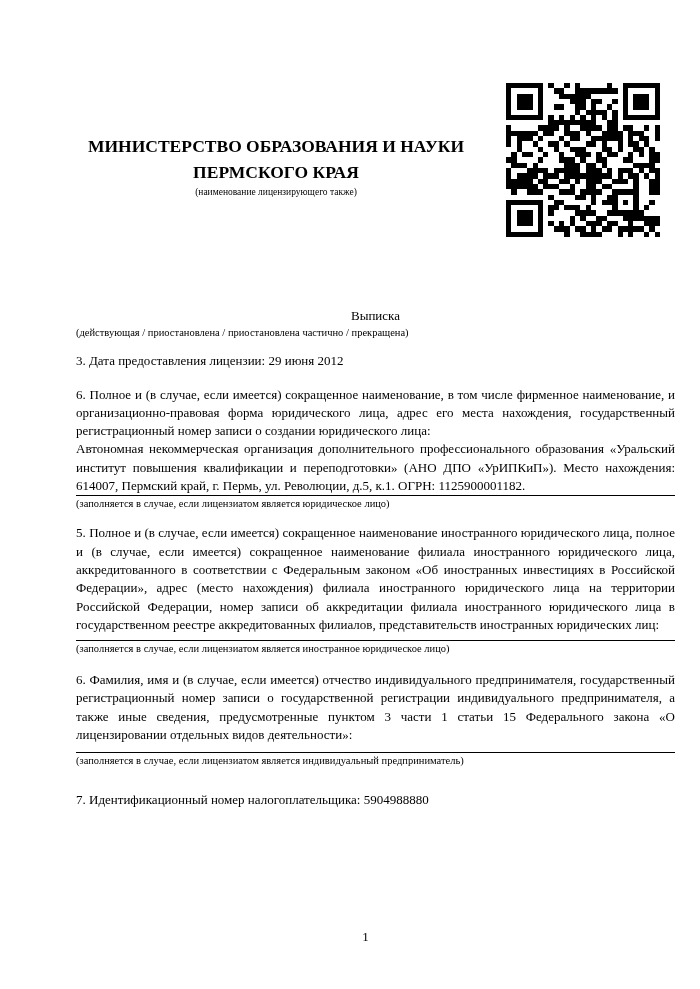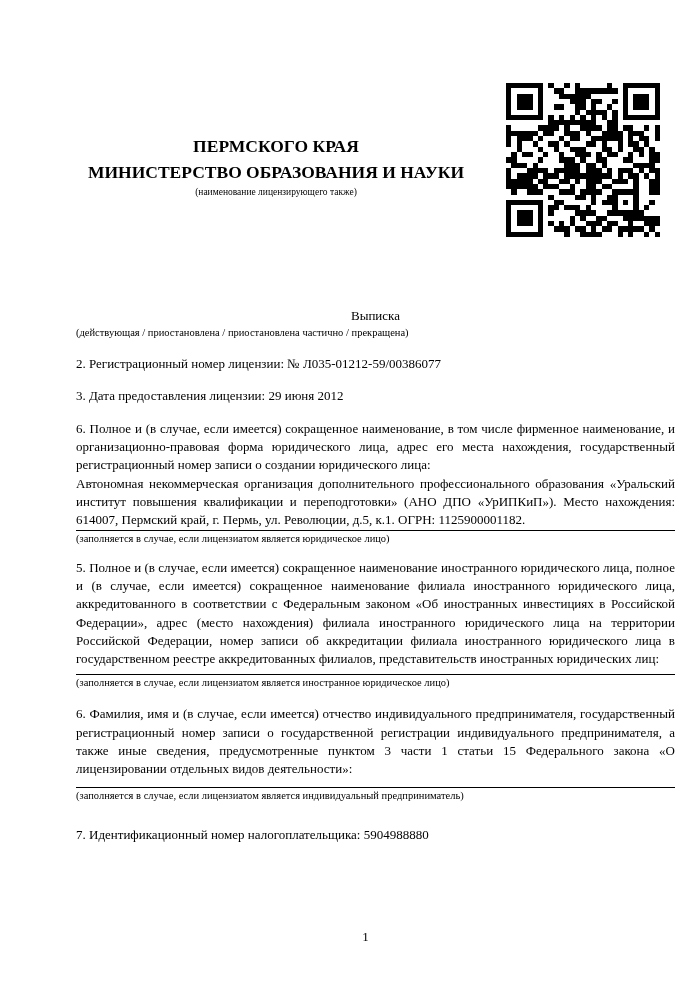--- a/index.html
+++ b/index.html
@@ -46,40 +46,39 @@
     position:absolute; top:929px; left:66px; width:599px;
     text-align:center; font-size:13px; line-height:16px;
   }
 </style>
 </head>
 <body>
 
 <div class="page">
 
   <div class="header">
+    <div class="ministry-line">МИНИСТЕРСТВО ОБРАЗОВАНИЯ И НАУКИ</div>
     <div class="ministry-line">ПЕРМСКОГО КРАЯ</div>
-    <div class="ministry-line">МИНИСТЕРСТВО ОБРАЗОВАНИЯ И НАУКИ</div>
     <div class="org-caption">(наименование лицензирующего также)</div>
   </div>
 
   <div class="qr" id="qr">
       <svg viewBox="0 0 29 29" width="154" height="154" shape-rendering="crispEdges">
         <path d="M0 0h1v1h-1zM1 0h1v1h-1zM2 0h1v1h-1zM3 0h1v1h-1zM4 0h1v1h-1zM5 0h1v1h-1zM6 0h1v1h-1zM8 0h1v1h-1zM11 0h1v1h-1zM13 0h1v1h-1zM19 0h1v1h-1zM22 0h1v1h-1zM23 0h1v1h-1zM24 0h1v1h-1zM25 0h1v1h-1zM26 0h1v1h-1zM27 0h1v1h-1zM28 0h1v1h-1zM0 1h1v1h-1zM6 1h1v1h-1zM9 1h1v1h-1zM10 1h1v1h-1zM13 1h1v1h-1zM14 1h1v1h-1zM15 1h1v1h-1zM16 1h1v1h-1zM17 1h1v1h-1zM18 1h1v1h-1zM19 1h1v1h-1zM20 1h1v1h-1zM22 1h1v1h-1zM28 1h1v1h-1zM0 2h1v1h-1zM2 2h1v1h-1zM3 2h1v1h-1zM4 2h1v1h-1zM6 2h1v1h-1zM10 2h1v1h-1zM11 2h1v1h-1zM12 2h1v1h-1zM13 2h1v1h-1zM14 2h1v1h-1zM15 2h1v1h-1zM22 2h1v1h-1zM24 2h1v1h-1zM25 2h1v1h-1zM26 2h1v1h-1zM28 2h1v1h-1zM0 3h1v1h-1zM2 3h1v1h-1zM3 3h1v1h-1zM4 3h1v1h-1zM6 3h1v1h-1zM12 3h1v1h-1zM13 3h1v1h-1zM14 3h1v1h-1zM16 3h1v1h-1zM17 3h1v1h-1zM20 3h1v1h-1zM22 3h1v1h-1zM24 3h1v1h-1zM25 3h1v1h-1zM26 3h1v1h-1zM28 3h1v1h-1zM0 4h1v1h-1zM2 4h1v1h-1zM3 4h1v1h-1zM4 4h1v1h-1zM6 4h1v1h-1zM9 4h1v1h-1zM10 4h1v1h-1zM13 4h1v1h-1zM14 4h1v1h-1zM16 4h1v1h-1zM19 4h1v1h-1zM22 4h1v1h-1zM24 4h1v1h-1zM25 4h1v1h-1zM26 4h1v1h-1zM28 4h1v1h-1zM0 5h1v1h-1zM6 5h1v1h-1zM13 5h1v1h-1zM15 5h1v1h-1zM16 5h1v1h-1zM17 5h1v1h-1zM18 5h1v1h-1zM20 5h1v1h-1zM22 5h1v1h-1zM28 5h1v1h-1zM0 6h1v1h-1zM1 6h1v1h-1zM2 6h1v1h-1zM3 6h1v1h-1zM4 6h1v1h-1zM5 6h1v1h-1zM6 6h1v1h-1zM8 6h1v1h-1zM10 6h1v1h-1zM12 6h1v1h-1zM14 6h1v1h-1zM16 6h1v1h-1zM18 6h1v1h-1zM20 6h1v1h-1zM22 6h1v1h-1zM23 6h1v1h-1zM24 6h1v1h-1zM25 6h1v1h-1zM26 6h1v1h-1zM27 6h1v1h-1zM28 6h1v1h-1zM8 7h1v1h-1zM9 7h1v1h-1zM10 7h1v1h-1zM11 7h1v1h-1zM12 7h1v1h-1zM13 7h1v1h-1zM14 7h1v1h-1zM15 7h1v1h-1zM16 7h1v1h-1zM19 7h1v1h-1zM20 7h1v1h-1zM0 8h1v1h-1zM6 8h1v1h-1zM7 8h1v1h-1zM8 8h1v1h-1zM9 8h1v1h-1zM11 8h1v1h-1zM14 8h1v1h-1zM15 8h1v1h-1zM16 8h1v1h-1zM17 8h1v1h-1zM19 8h1v1h-1zM20 8h1v1h-1zM22 8h1v1h-1zM23 8h1v1h-1zM26 8h1v1h-1zM28 8h1v1h-1zM0 9h1v1h-1zM1 9h1v1h-1zM2 9h1v1h-1zM3 9h1v1h-1zM4 9h1v1h-1zM5 9h1v1h-1zM7 9h1v1h-1zM8 9h1v1h-1zM11 9h1v1h-1zM12 9h1v1h-1zM13 9h1v1h-1zM15 9h1v1h-1zM18 9h1v1h-1zM19 9h1v1h-1zM20 9h1v1h-1zM21 9h1v1h-1zM23 9h1v1h-1zM24 9h1v1h-1zM25 9h1v1h-1zM28 9h1v1h-1zM0 10h1v1h-1zM2 10h1v1h-1zM3 10h1v1h-1zM4 10h1v1h-1zM6 10h1v1h-1zM10 10h1v1h-1zM12 10h1v1h-1zM13 10h1v1h-1zM16 10h1v1h-1zM17 10h1v1h-1zM18 10h1v1h-1zM19 10h1v1h-1zM20 10h1v1h-1zM21 10h1v1h-1zM23 10h1v1h-1zM25 10h1v1h-1zM26 10h1v1h-1zM28 10h1v1h-1zM0 11h1v1h-1zM2 11h1v1h-1zM5 11h1v1h-1zM8 11h1v1h-1zM9 11h1v1h-1zM11 11h1v1h-1zM15 11h1v1h-1zM16 11h1v1h-1zM18 11h1v1h-1zM21 11h1v1h-1zM23 11h1v1h-1zM24 11h1v1h-1zM26 11h1v1h-1zM2 12h1v1h-1zM6 12h1v1h-1zM9 12h1v1h-1zM12 12h1v1h-1zM13 12h1v1h-1zM14 12h1v1h-1zM18 12h1v1h-1zM19 12h1v1h-1zM21 12h1v1h-1zM24 12h1v1h-1zM25 12h1v1h-1zM27 12h1v1h-1zM1 13h1v1h-1zM3 13h1v1h-1zM4 13h1v1h-1zM7 13h1v1h-1zM10 13h1v1h-1zM13 13h1v1h-1zM14 13h1v1h-1zM15 13h1v1h-1zM17 13h1v1h-1zM19 13h1v1h-1zM20 13h1v1h-1zM23 13h1v1h-1zM25 13h1v1h-1zM27 13h1v1h-1zM28 13h1v1h-1zM0 14h1v1h-1zM1 14h1v1h-1zM6 14h1v1h-1zM10 14h1v1h-1zM11 14h1v1h-1zM12 14h1v1h-1zM14 14h1v1h-1zM17 14h1v1h-1zM18 14h1v1h-1zM22 14h1v1h-1zM23 14h1v1h-1zM27 14h1v1h-1zM28 14h1v1h-1zM1 15h1v1h-1zM2 15h1v1h-1zM3 15h1v1h-1zM5 15h1v1h-1zM11 15h1v1h-1zM12 15h1v1h-1zM13 15h1v1h-1zM15 15h1v1h-1zM16 15h1v1h-1zM18 15h1v1h-1zM24 15h1v1h-1zM25 15h1v1h-1zM26 15h1v1h-1zM27 15h1v1h-1zM0 16h1v1h-1zM4 16h1v1h-1zM5 16h1v1h-1zM6 16h1v1h-1zM7 16h1v1h-1zM9 16h1v1h-1zM10 16h1v1h-1zM11 16h1v1h-1zM12 16h1v1h-1zM13 16h1v1h-1zM15 16h1v1h-1zM16 16h1v1h-1zM17 16h1v1h-1zM19 16h1v1h-1zM21 16h1v1h-1zM22 16h1v1h-1zM23 16h1v1h-1zM25 16h1v1h-1zM27 16h1v1h-1zM28 16h1v1h-1zM0 17h1v1h-1zM2 17h1v1h-1zM3 17h1v1h-1zM4 17h1v1h-1zM5 17h1v1h-1zM7 17h1v1h-1zM8 17h1v1h-1zM9 17h1v1h-1zM11 17h1v1h-1zM12 17h1v1h-1zM13 17h1v1h-1zM14 17h1v1h-1zM15 17h1v1h-1zM16 17h1v1h-1zM17 17h1v1h-1zM18 17h1v1h-1zM19 17h1v1h-1zM21 17h1v1h-1zM23 17h1v1h-1zM24 17h1v1h-1zM26 17h1v1h-1zM28 17h1v1h-1zM0 18h1v1h-1zM1 18h1v1h-1zM2 18h1v1h-1zM3 18h1v1h-1zM4 18h1v1h-1zM6 18h1v1h-1zM7 18h1v1h-1zM10 18h1v1h-1zM11 18h1v1h-1zM13 18h1v1h-1zM15 18h1v1h-1zM16 18h1v1h-1zM17 18h1v1h-1zM20 18h1v1h-1zM21 18h1v1h-1zM22 18h1v1h-1zM24 18h1v1h-1zM27 18h1v1h-1zM28 18h1v1h-1zM0 19h1v1h-1zM1 19h1v1h-1zM2 19h1v1h-1zM3 19h1v1h-1zM4 19h1v1h-1zM5 19h1v1h-1zM7 19h1v1h-1zM8 19h1v1h-1zM9 19h1v1h-1zM12 19h1v1h-1zM15 19h1v1h-1zM16 19h1v1h-1zM18 19h1v1h-1zM19 19h1v1h-1zM24 19h1v1h-1zM27 19h1v1h-1zM28 19h1v1h-1zM1 20h1v1h-1zM4 20h1v1h-1zM5 20h1v1h-1zM6 20h1v1h-1zM10 20h1v1h-1zM11 20h1v1h-1zM12 20h1v1h-1zM14 20h1v1h-1zM15 20h1v1h-1zM16 20h1v1h-1zM17 20h1v1h-1zM20 20h1v1h-1zM21 20h1v1h-1zM22 20h1v1h-1zM23 20h1v1h-1zM24 20h1v1h-1zM27 20h1v1h-1zM28 20h1v1h-1zM8 21h1v1h-1zM13 21h1v1h-1zM14 21h1v1h-1zM16 21h1v1h-1zM19 21h1v1h-1zM20 21h1v1h-1zM24 21h1v1h-1zM0 22h1v1h-1zM1 22h1v1h-1zM2 22h1v1h-1zM3 22h1v1h-1zM4 22h1v1h-1zM5 22h1v1h-1zM6 22h1v1h-1zM9 22h1v1h-1zM10 22h1v1h-1zM16 22h1v1h-1zM18 22h1v1h-1zM19 22h1v1h-1zM20 22h1v1h-1zM22 22h1v1h-1zM24 22h1v1h-1zM27 22h1v1h-1zM0 23h1v1h-1zM6 23h1v1h-1zM8 23h1v1h-1zM9 23h1v1h-1zM11 23h1v1h-1zM12 23h1v1h-1zM13 23h1v1h-1zM15 23h1v1h-1zM20 23h1v1h-1zM24 23h1v1h-1zM26 23h1v1h-1zM0 24h1v1h-1zM2 24h1v1h-1zM3 24h1v1h-1zM4 24h1v1h-1zM6 24h1v1h-1zM8 24h1v1h-1zM13 24h1v1h-1zM14 24h1v1h-1zM15 24h1v1h-1zM16 24h1v1h-1zM19 24h1v1h-1zM20 24h1v1h-1zM21 24h1v1h-1zM22 24h1v1h-1zM23 24h1v1h-1zM24 24h1v1h-1zM25 24h1v1h-1zM0 25h1v1h-1zM2 25h1v1h-1zM3 25h1v1h-1zM4 25h1v1h-1zM6 25h1v1h-1zM12 25h1v1h-1zM14 25h1v1h-1zM17 25h1v1h-1zM18 25h1v1h-1zM22 25h1v1h-1zM23 25h1v1h-1zM24 25h1v1h-1zM25 25h1v1h-1zM26 25h1v1h-1zM27 25h1v1h-1zM28 25h1v1h-1zM0 26h1v1h-1zM2 26h1v1h-1zM3 26h1v1h-1zM4 26h1v1h-1zM6 26h1v1h-1zM8 26h1v1h-1zM10 26h1v1h-1zM12 26h1v1h-1zM15 26h1v1h-1zM16 26h1v1h-1zM17 26h1v1h-1zM19 26h1v1h-1zM20 26h1v1h-1zM23 26h1v1h-1zM26 26h1v1h-1zM27 26h1v1h-1zM28 26h1v1h-1zM0 27h1v1h-1zM6 27h1v1h-1zM9 27h1v1h-1zM10 27h1v1h-1zM11 27h1v1h-1zM13 27h1v1h-1zM14 27h1v1h-1zM16 27h1v1h-1zM18 27h1v1h-1zM19 27h1v1h-1zM21 27h1v1h-1zM22 27h1v1h-1zM23 27h1v1h-1zM24 27h1v1h-1zM25 27h1v1h-1zM27 27h1v1h-1zM0 28h1v1h-1zM1 28h1v1h-1zM2 28h1v1h-1zM3 28h1v1h-1zM4 28h1v1h-1zM5 28h1v1h-1zM6 28h1v1h-1zM11 28h1v1h-1zM14 28h1v1h-1zM15 28h1v1h-1zM16 28h1v1h-1zM17 28h1v1h-1zM21 28h1v1h-1zM23 28h1v1h-1zM26 28h1v1h-1zM28 28h1v1h-1z" fill="#000000"></path>
       </svg>
     </div>
 
   <div class="content">
 
     <div class="doc-title">
       <div>Выписка</div>
     </div>
 
     <div class="small-caption">(действующая / приостановлена / приостановлена частично / прекращена)</div>
 
-    <div class="mt-reg">2. Регистрационный номер лицензии: № Л035-01212-59/00386077</div>
 
     <div class="mt-date">3. Дата предоставления лицензии: 29 июня 2012</div>
 
     <div class="just mt-legal">6. Полное и (в случае, если имеется) сокращенное наименование, в том числе фирменное наименование, и организационно-правовая форма юридического лица, адрес его места нахождения, государственный регистрационный номер записи о создании юридического лица:</div>
     <div class="just">Автономная некоммерческая организация дополнительного профессионального образования «Уральский институт повышения квалификации и переподготовки» (АНО ДПО «УрИПКиП»). Место нахождения: 614007, Пермский край, г. Пермь, ул. Революции, д.5, к.1. ОГРН: 1125900001182.</div>
     <div class="rule rule-tight"></div>
     <div class="small-caption">(заполняется в случае, если лицензиатом является юридическое лицо)</div>
 
     <div class="just mt-foreign">5. Полное и (в случае, если имеется) сокращенное наименование иностранного юридического лица, полное и (в случае, если имеется) сокращенное наименование филиала иностранного юридического лица, аккредитованного в соответствии с Федеральным законом «Об иностранных инвестициях в Российской Федерации», адрес (место нахождения) филиала иностранного юридического лица на территории Российской Федерации, номер записи об аккредитации филиала иностранного юридического лица в государственном реестре аккредитованных филиалов, представительств иностранных юридических лиц:</div>
     <div class="rule rule-gap5"></div>

